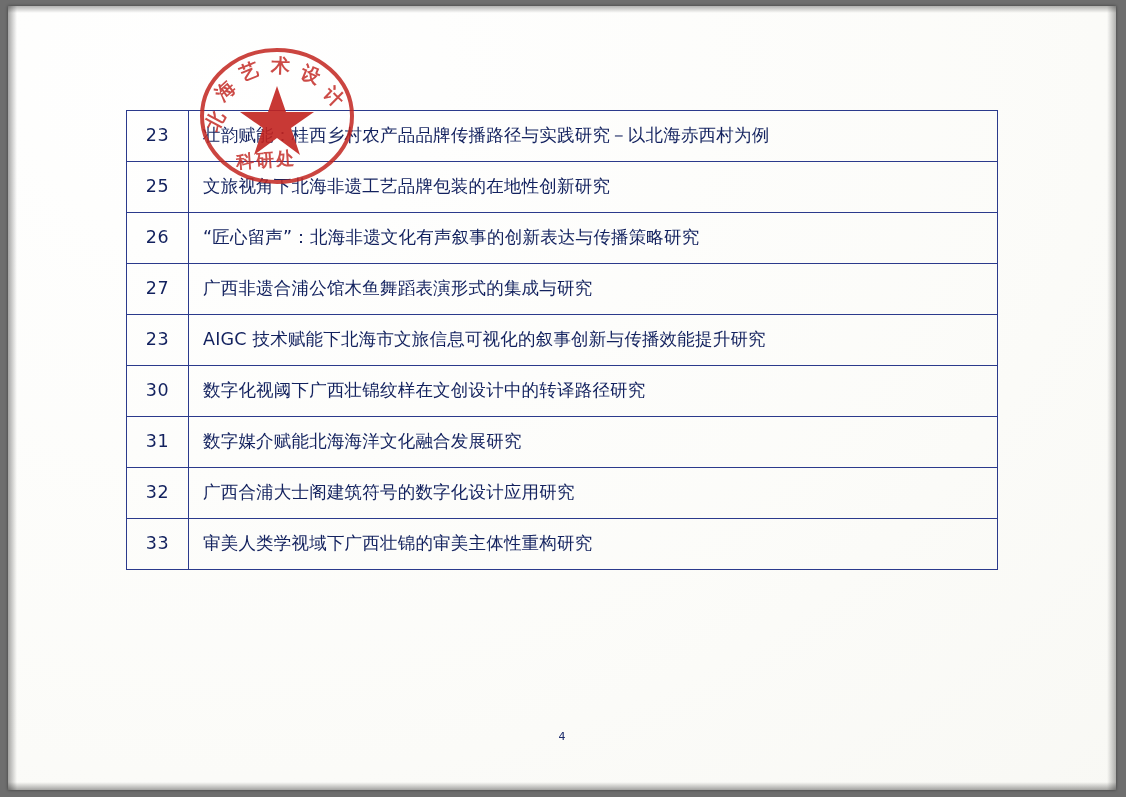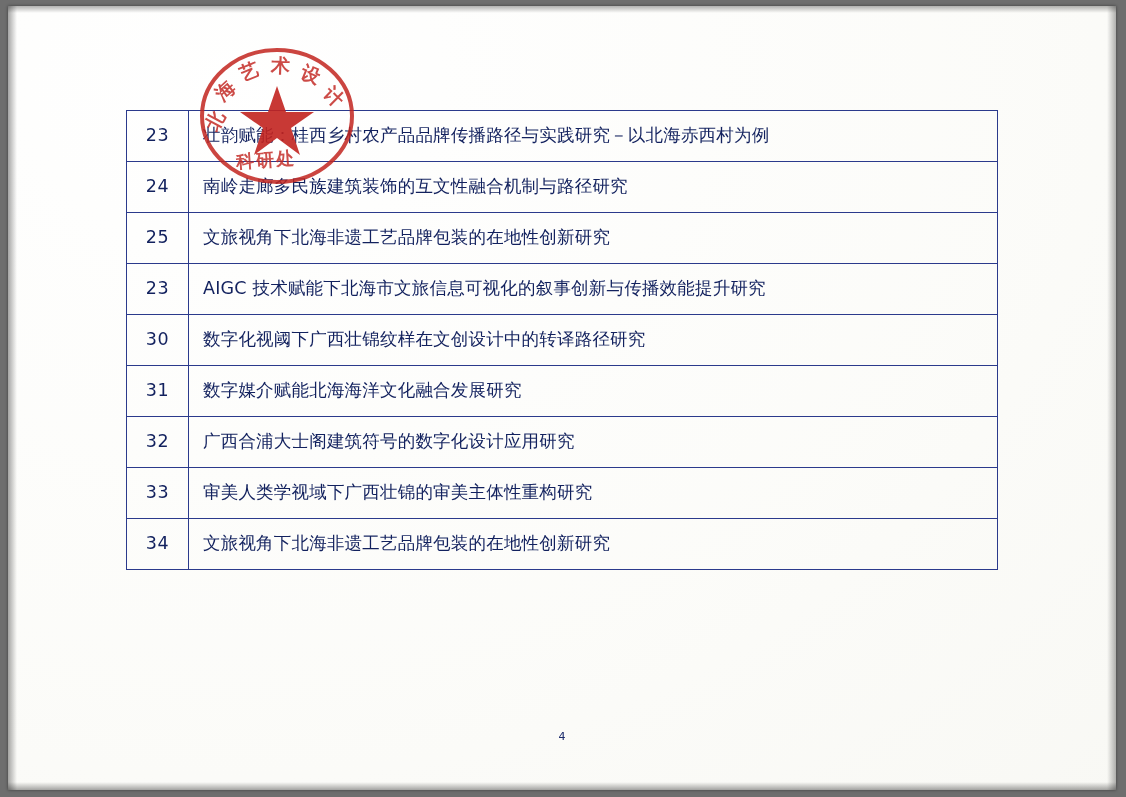--- a/index.html
+++ b/index.html
@@ -127,50 +127,50 @@
 <div class="page">
   <div class="paper-tint"></div>
 
   <table class="doc-table">
     <tbody>
       <tr>
         <td class="col-num">23</td>
         <td class="col-title">壮韵赋能：桂西乡村农产品品牌传播路径与实践研究－以北海赤西村为例</td>
       </tr>
       <tr>
-        <td class="col-num">24</td>
-        <td class="col-title">南岭走廊多民族建筑装饰的互文性融合机制与路径研究</td>
+        <td class="col-num">25</td>
+        <td class="col-title">文旅视角下北海非遗工艺品牌包装的在地性创新研究</td>
       </tr>
       <tr>
-        <td class="col-num">25</td>
-        <td class="col-title">文旅视角下北海非遗工艺品牌包装的在地性创新研究</td>
+        <td class="col-num">26</td>
+        <td class="col-title">“匠心留声”：北海非遗文化有声叙事的创新表达与传播策略研究</td>
+      </tr>
+      <tr>
+        <td class="col-num">27</td>
+        <td class="col-title">广西非遗合浦公馆木鱼舞蹈表演形式的集成与研究</td>
       </tr>
       <tr>
         <td class="col-num">23</td>
         <td class="col-title">AIGC 技术赋能下北海市文旅信息可视化的叙事创新与传播效能提升研究</td>
       </tr>
       <tr>
         <td class="col-num">30</td>
         <td class="col-title">数字化视阈下广西壮锦纹样在文创设计中的转译路径研究</td>
       </tr>
       <tr>
         <td class="col-num">31</td>
         <td class="col-title">数字媒介赋能北海海洋文化融合发展研究</td>
       </tr>
       <tr>
         <td class="col-num">32</td>
         <td class="col-title">广西合浦大士阁建筑符号的数字化设计应用研究</td>
       </tr>
       <tr>
         <td class="col-num">33</td>
         <td class="col-title">审美人类学视域下广西壮锦的审美主体性重构研究</td>
-      </tr>
-      <tr>
-        <td class="col-num">34</td>
-        <td class="col-title">文旅视角下北海非遗工艺品牌包装的在地性创新研究</td>
       </tr>
     </tbody>
   </table>
 
   <div class="seal">
     <svg width="178" height="148" viewBox="0 0 178 148">
       <ellipse cx="89" cy="74" rx="75" ry="66" fill="none" stroke="#c2241f" stroke-width="4" opacity="0.85"></ellipse>
       <polygon points="89,44 98,70 126,70 103,86 112,113 89,96 66,113 75,86 52,70 80,70" fill="#c2241f" opacity="0.9"></polygon>
     </svg>
     <div class="seal-text">

